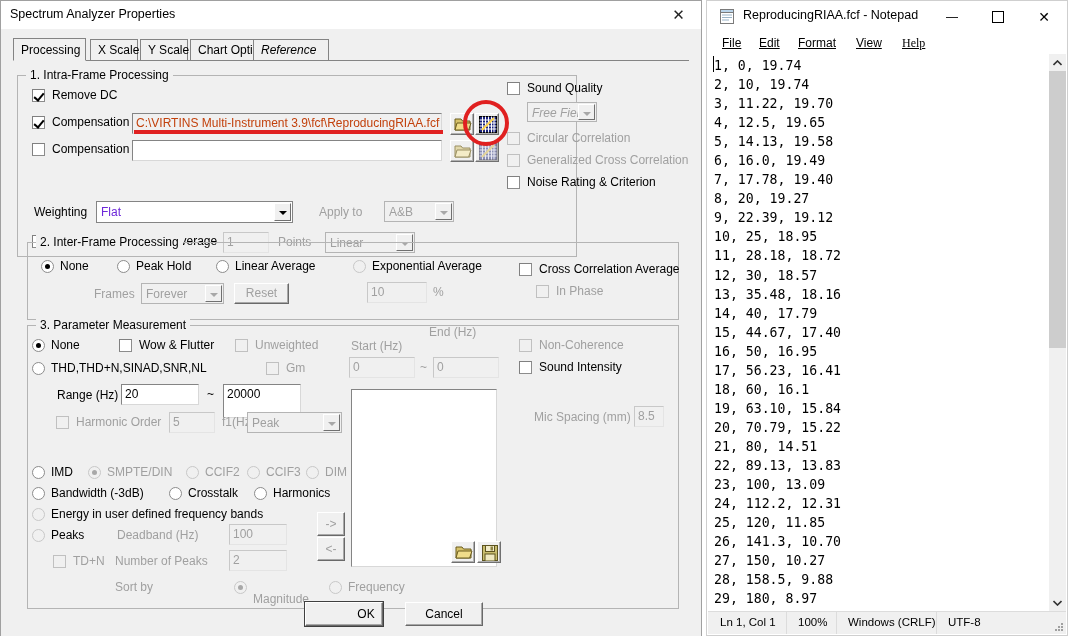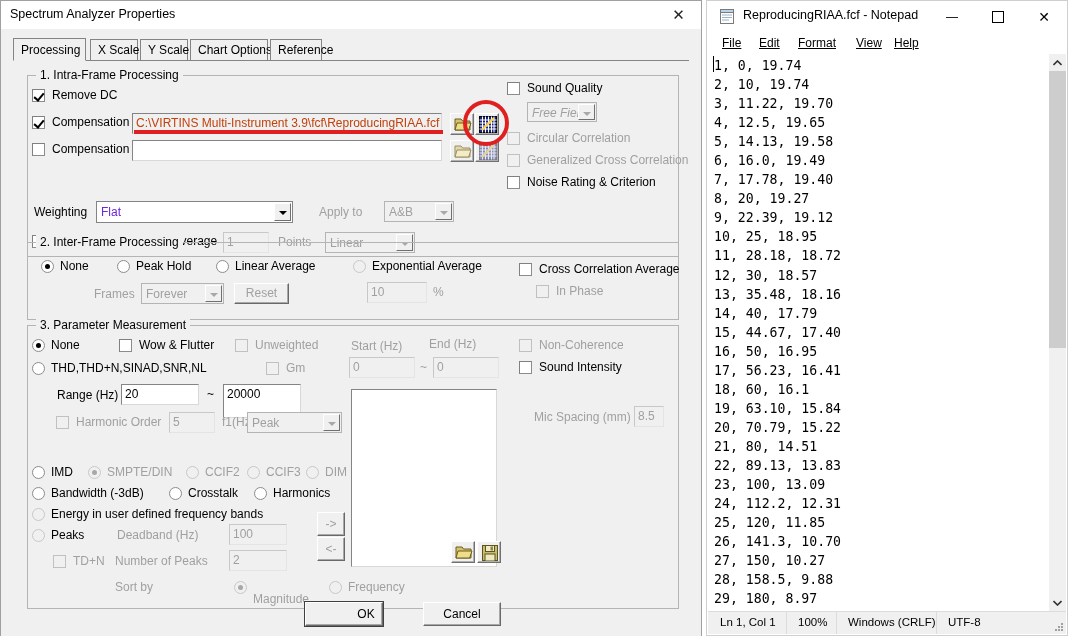--- a/index.html
+++ b/index.html
@@ -200,25 +200,25 @@
       <div class="dlg-close">✕</div>
     </div>
 
     <div class="dlg-body">
 
       <div class="tabstrip">
         <div class="tab sel" style="left:0;width:73px;"><span>Processing</span></div>
         <div class="tab" style="left:77px;width:48px;"><span>X Scale</span></div>
         <div class="tab" style="left:127px;width:48px;"><span>Y Scale</span></div>
         <div class="tab" style="left:177px;width:78px;"><span>Chart Options</span></div>
-        <div class="tab" style="left:257px;width:52px;"><span>Reference</span></div>
+        <div class="tab" style="left:240px;width:76px;font-style:italic;"><span>Reference</span></div>
       </div>
       <div class="tabline"></div>
 
-      <div class="group" style="left:26px;top:46px;width:652px;height:182px;">
+      <div class="group" style="left:16px;top:46px;width:560px;height:182px;">
         <span class="legend">1. Intra-Frame Processing</span>
       </div>
 
       <div class="cb on" style="left:31px;top:60px;"></div>
       <span class="lbl" style="left:51px;top:59px;">Remove DC</span>
 
       <div class="cb on" style="left:31px;top:87px;"></div>
       <span class="lbl" style="left:51px;top:86px;">Compensation 1</span>
       <div class="tin gray" style="left:131px;top:84px;width:310px;height:21px;">C:\VIRTINS Multi-Instrument 3.9\fcf\ReproducingRIAA.fcf</div>
       <div class="ibtn" style="left:449px;top:84px;">
@@ -342,21 +342,21 @@
       <div class="cb dis" style="left:55px;top:387px;"></div>
       <span class="lbl dis" style="left:75px;top:386px;">Harmonic Order</span>
       <div class="tin dis" style="left:168px;top:383px;width:46px;height:21px;">5</div>
       <span class="lbl dis" style="left:221px;top:386px;">f1(Hz)</span>
       <div class="combo dis" style="left:246px;top:383px;width:95px;height:21px;">
         <span>Peak</span>
         <span class="arrow"></span>
       </div>
 
       <span class="lbl dis" style="left:350px;top:310px;">Start (Hz)</span>
-      <span class="lbl dis" style="left:428px;top:308px;text-align:center;">End (Hz)</span>
+      <span class="lbl dis" style="left:428px;top:296px;text-align:center;">End (Hz)</span>
       <div class="tin dis" style="left:348px;top:328px;width:66px;height:21px;">0</div>
       <span class="lbl dis" style="left:419px;top:331px;">~</span>
       <div class="tin dis" style="left:432px;top:328px;width:66px;height:21px;">0</div>
 
       <div class="cb dis" style="left:518px;top:310px;"></div>
       <span class="lbl dis" style="left:538px;top:309px;">Non-Coherence</span>
       <div class="cb" style="left:518px;top:332px;"></div>
       <span class="lbl" style="left:538px;top:331px;">Sound Intensity</span>
       <span class="lbl dis" style="left:533px;top:381px;">Mic Spacing (mm)</span>
       <div class="tin dis" style="left:633px;top:377px;width:30px;height:21px;">8.5</div>
@@ -414,21 +414,21 @@
       <div class="ibtn" style="left:476px;top:512px;width:24px;height:22px;">
         <svg width="16" height="16" viewBox="0 0 16 16" style="left:4px;top:3px;">
           <rect x="0.5" y="0.5" width="15" height="15" fill="#c8bd6e" stroke="#5d5420"></rect>
           <rect x="3.5" y="0.5" width="9" height="6" fill="#f2ecc9" stroke="#5d5420"></rect>
           <rect x="8.5" y="1.5" width="2.5" height="4" fill="#8d8445"></rect>
           <rect x="3" y="9" width="10" height="7" fill="#efe9c0" stroke="#5d5420"></rect>
         </svg>
       </div>
 
       <div class="btn def" style="left:304px;top:573px;width:78px;height:24px;line-height:22px;padding-left:44px;">OK</div>
-      <div class="btn" style="left:404px;top:573px;width:78px;height:24px;line-height:22px;margin-left:18px;">Cancel</div>
+      <div class="btn" style="left:404px;top:573px;width:78px;height:24px;line-height:22px;">Cancel</div>
 
     </div>
 
     <div class="red-circle" style="left:462px;top:99px;width:46px;height:46px;"></div>
     <div class="red-line" style="left:133px;top:129px;width:309px;height:4px;"></div>
   </div>
 
   <div class="notepad">
 
     <div class="np-title">
@@ -449,21 +449,21 @@
       <div class="np-btn np-cls">
           <span style="font-size:14px;">✕</span>
         </div>
     </div>
 
     <div class="np-menu">
       <div class="mi" style="left:8px;"><u>File</u></div>
       <div class="mi" style="left:45px;"><u>Edit</u></div>
       <div class="mi" style="left:84px;"><u>Format</u></div>
       <div class="mi" style="left:142px;"><u>View</u></div>
-      <div class="mi" style="left:180px;"><u>Help</u></div>
+      <div class="mi" style="left:188px;font-family:Liberation Serif, serif;"><u>Help</u></div>
     </div>
 
     <div class="np-text">1, 0, 19.74
 2, 10, 19.74
 3, 11.22, 19.70
 4, 12.5, 19.65
 5, 14.13, 19.58
 6, 16.0, 19.49
 7, 17.78, 19.40
 8, 20, 19.27

